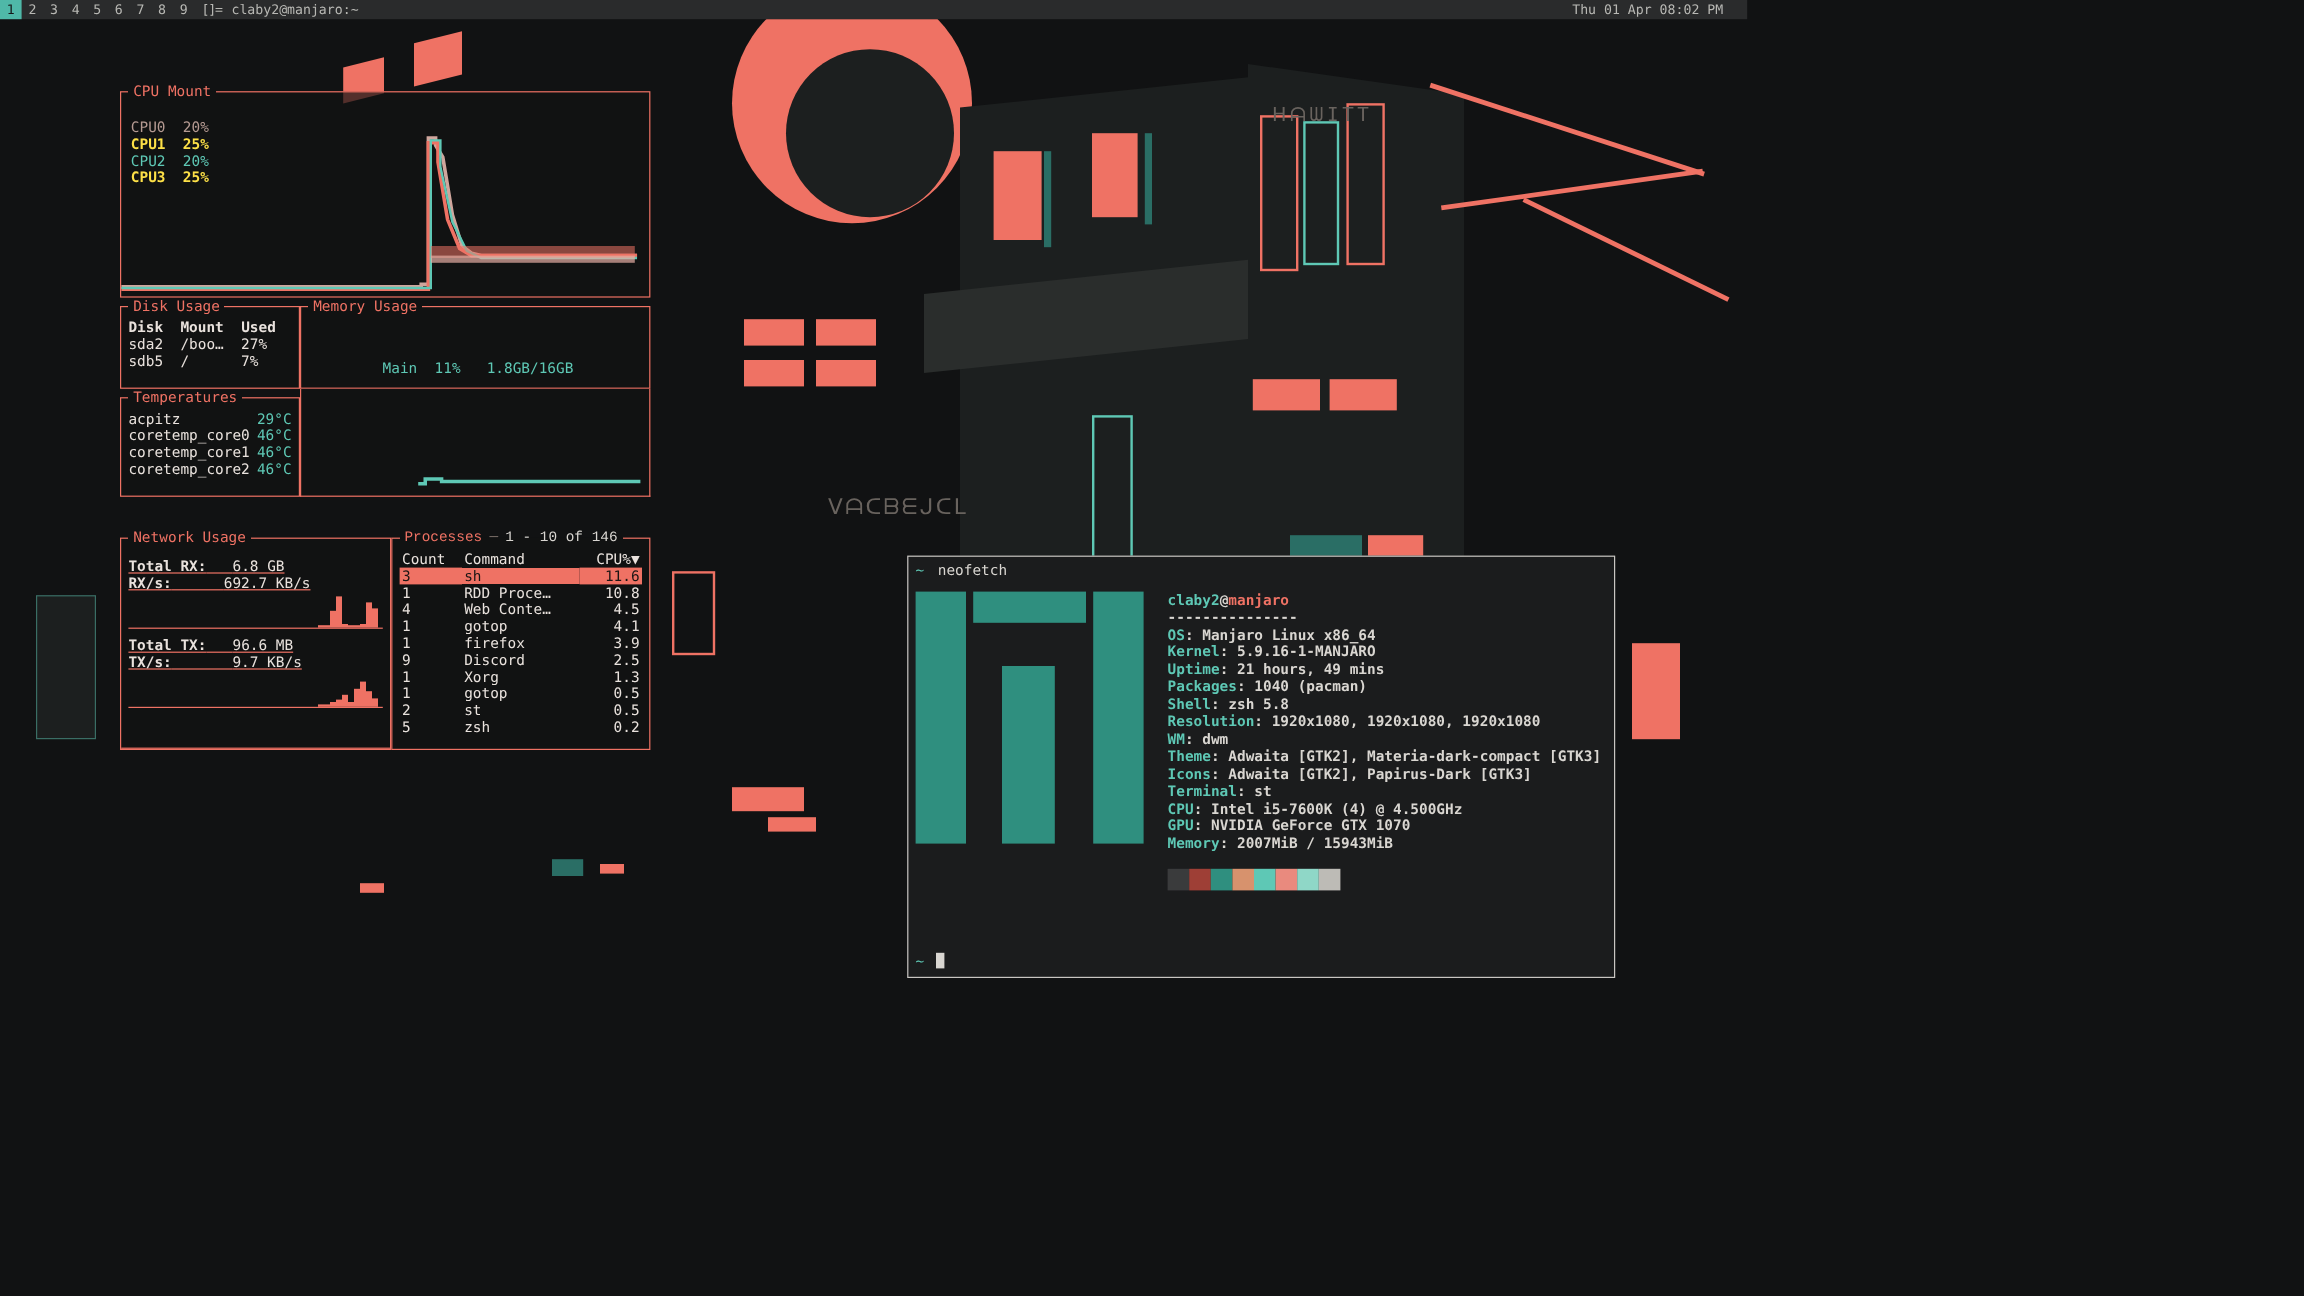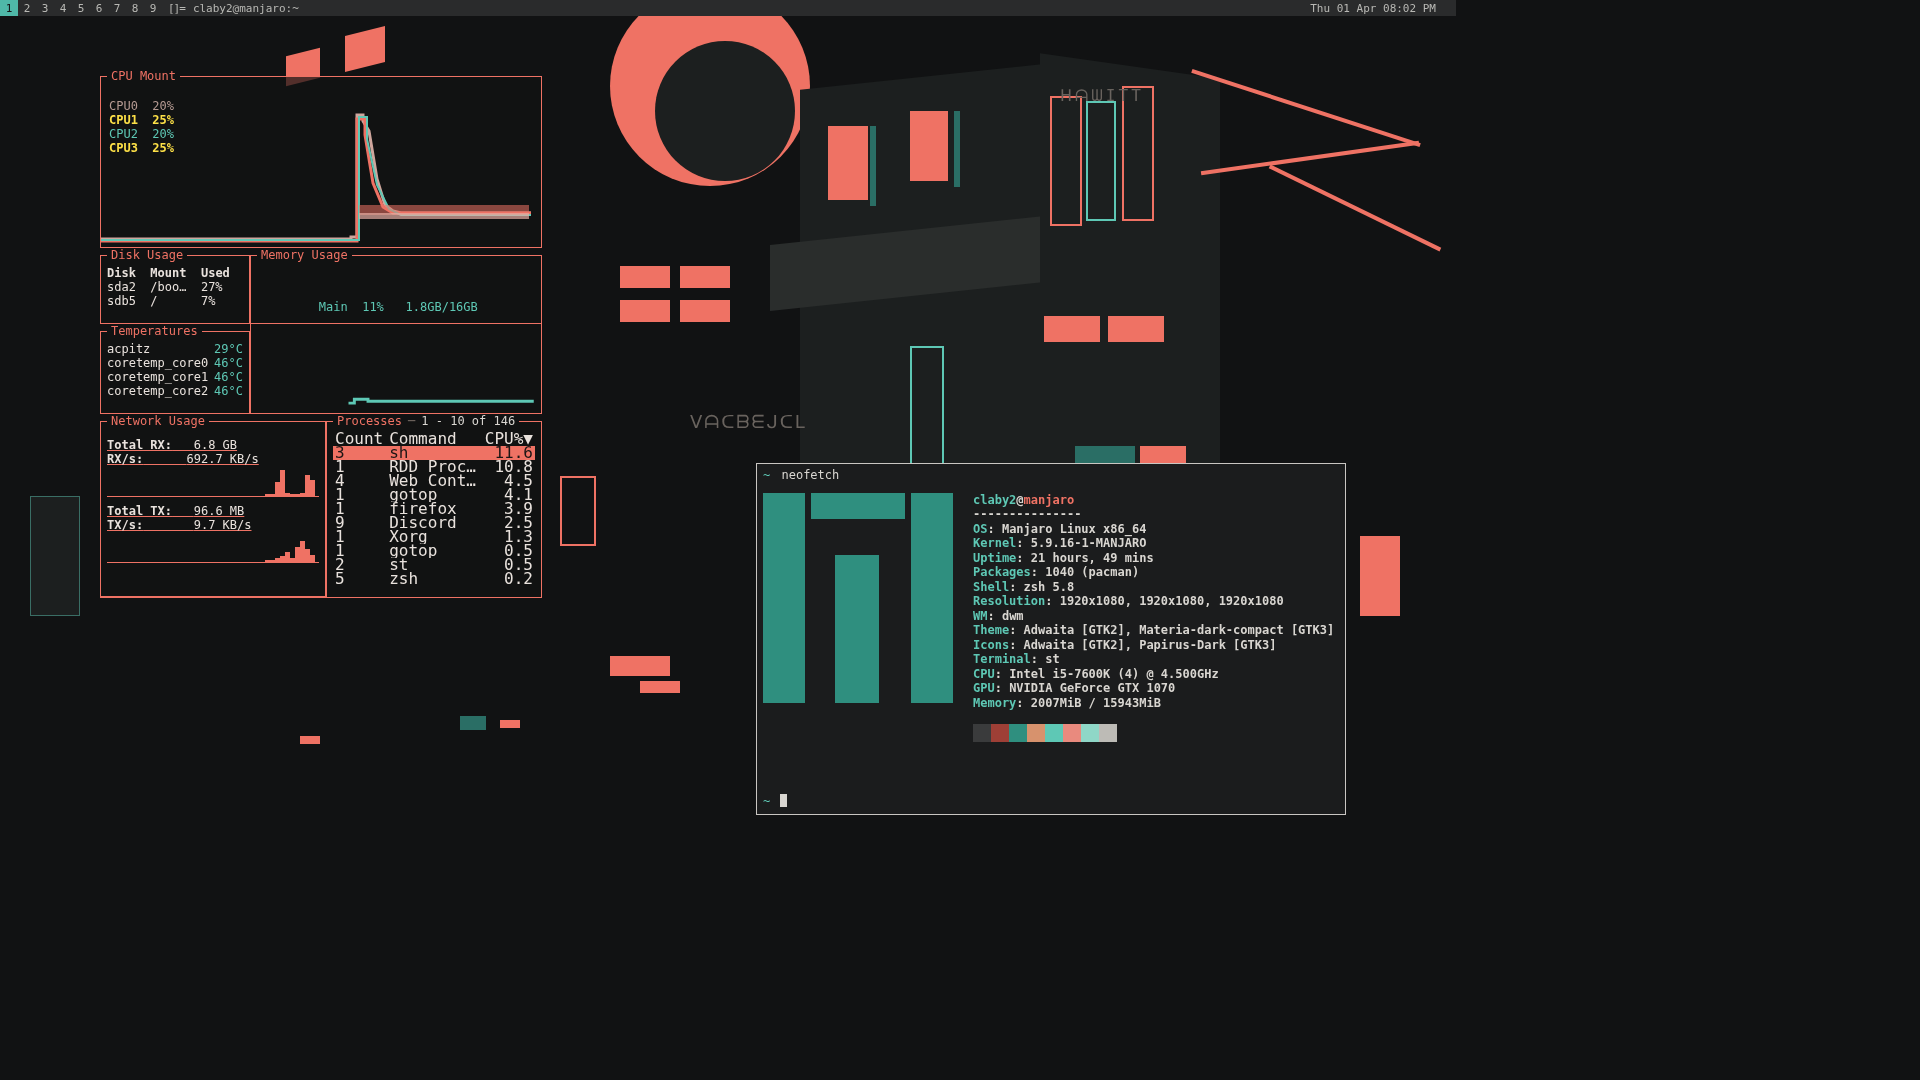--- a/index.html
+++ b/index.html
@@ -79,27 +79,27 @@
   .mem-graph{ position:absolute; left:0; right:0; bottom:4px; height:20px;}
 
   .temp-box { width:150px; border-top:none; height:90px;}
   .temp-row { white-space:pre; display:flex; justify-content:space-between;}
   .temp-row span:first-child{color:#e9e2dd;}
   .temp-row span:last-child{color:#5ec8b5;}
 
   .row3{ display:flex; margin-top:0;}
   .mem-ext{ flex:1; border-top:none; border-left:none; position:relative; height:90px;}
 
-  .row4{ display:flex; }
+  .row4{ display:flex;margin-top:27px; }
   .net-box{ width:226px; height:184px; position:relative;}
   .net-hdr{white-space:pre;color:#e9e2dd;}
   .net-graph{height:30px;position:relative;}
   .proc-box{ flex:1; border-left:none; height:184px;}
-  .proc-legend{ display:flex; align-items:center; gap:6px;}
-  .proc-table{ width:100%; font-size:16px; border-collapse:collapse;}
+  .proc-legend{ display:flex; align-items:center; gap:6px;font-family:Liberation Mono, monospace;}
+  .proc-table{ width:100%; font-size:12px; border-collapse:collapse;}
   .proc-table th{ text-align:left; color:#e9e2dd; font-weight:normal; padding:0 2px;}
   .proc-table th:last-child{text-align:right;}
   .proc-table td{ padding:0 2px; color:#e9e2dd;}
   .proc-table td:last-child{text-align:right;}
   .proc-table tr.sel td{ background:#ef7264; color:#1c1514;}
   .proc-table td.cmdcell{max-width:90px;overflow:hidden;text-overflow:ellipsis;white-space:nowrap;}
 
   
   .neofetch{
     position:absolute;

